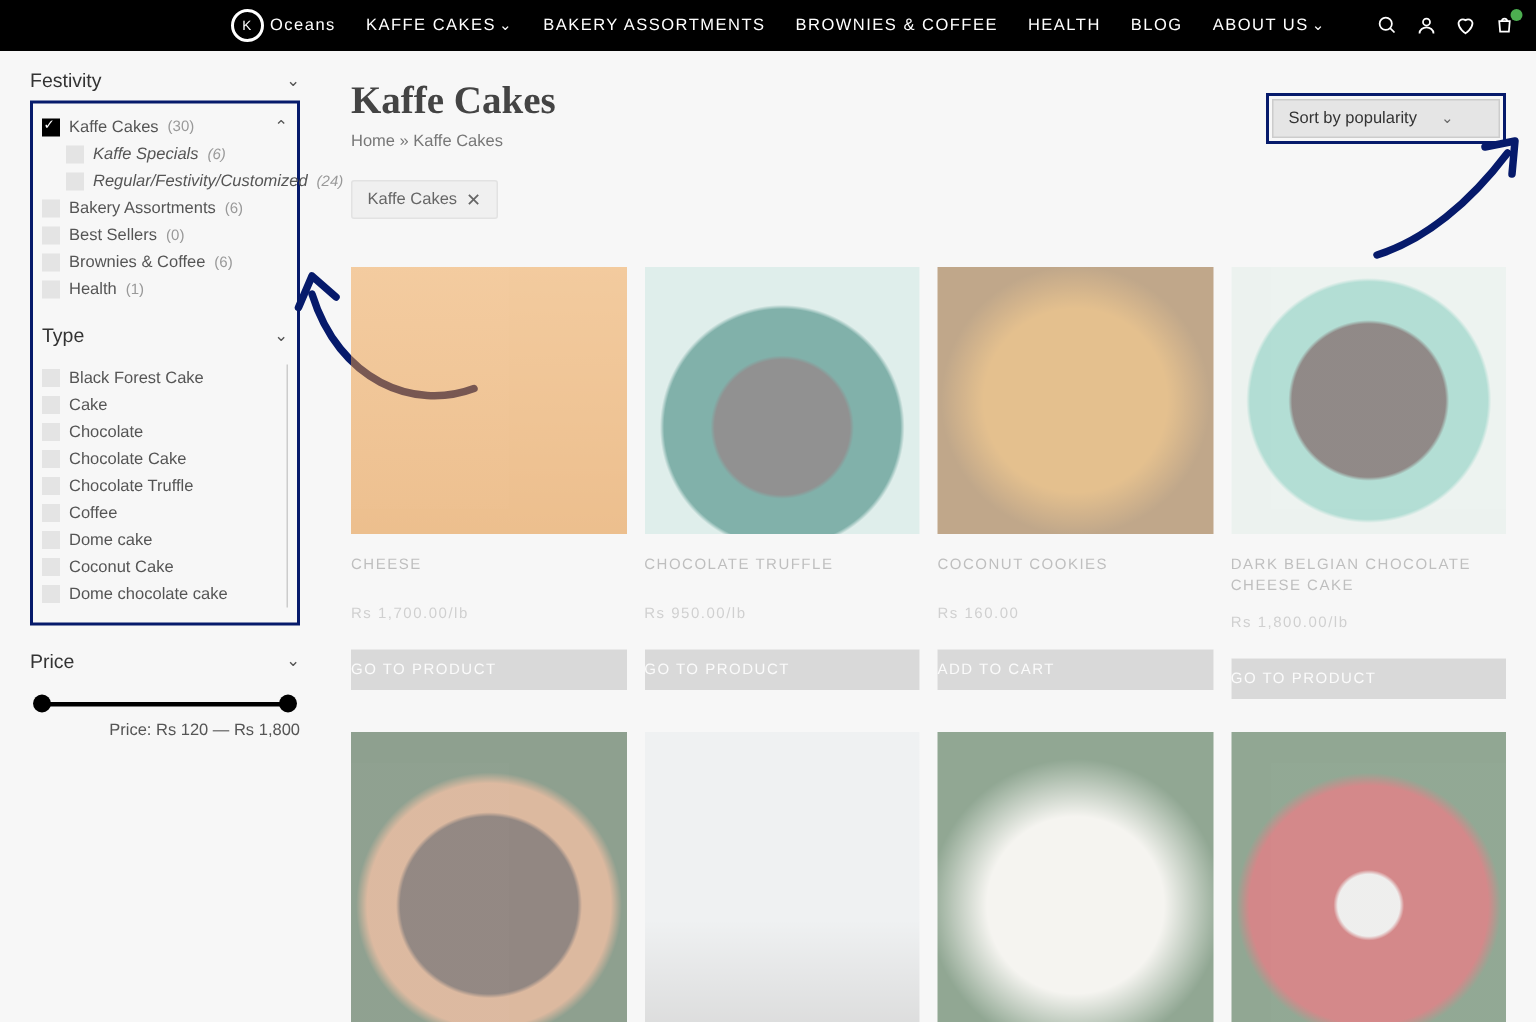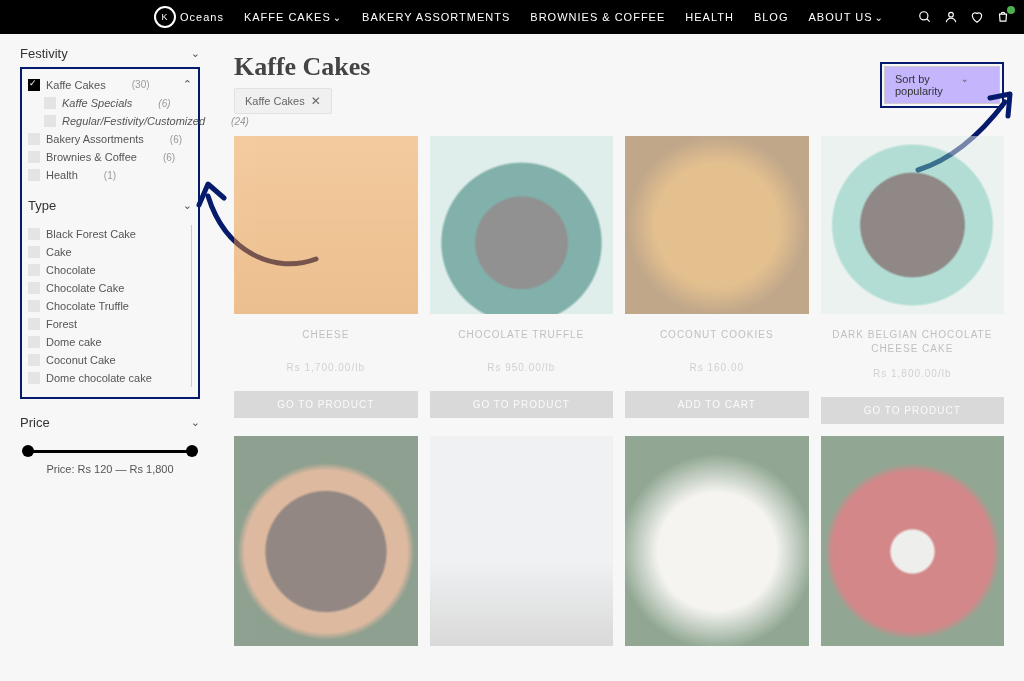--- a/index.html
+++ b/index.html
@@ -24,43 +24,43 @@
   
   .side-heading { display:flex; justify-content:space-between; align-items:center; padding:6px 0; font-size:13px; cursor:pointer; }
   .side-heading .chevd { font-size:11px; color:#555; }
   .highlight-box { border:2px solid #061a6b; padding:6px 6px 10px 6px; }
   .cat-list { list-style:none; }
   .cat-list li { display:flex; align-items:center; gap:6px; padding:3px 0; color:#555; cursor:pointer; font-size:11px; }
   .cat-list li.indent { padding-left:16px;font-style:italic; }
   .cb { width:12px; height:12px; background:#e4e4e4; flex:0 0 12px; display:inline-block; }
   .cb.checked { background:#000; position:relative; }
   .cb.checked::after { content:"✓"; color:#fff; font-size:9px; position:absolute; left:1px; top:-1px; }
-  .cat-count { color:#999; font-size:10px; margin-left:20px; }
+  .cat-count { color:#999; font-size:10px; margin-left:0; }
   .type-scroll { max-height:176px; overflow-y:auto; border-right:1px solid #ccc; margin-top:6px; padding-right:4px; }
   .price-slider-wrap { margin-top:14px; font-size:11px; color:#555; }
   .slider-track { position:relative; height:3px; background:#000; margin:10px 6px 10px 6px; }
   .slider-dot { position:absolute; top:-5px; width:12px; height:12px; border-radius:50%; background:#000; }
   .slider-dot.left { left:-4px; }
   .slider-dot.right { right:-4px; }
-  .price-text { text-align:center; }
+  .price-text { text-align:right; }
 
   
   .page-title { font-family:Georgia, serif; font-size:26px; color:#444; margin-bottom:6px; }
   .breadcrumb { font-size:11px; color:#777; margin-bottom:20px; }
   .filter-chip { display:inline-flex; align-items:center; gap:6px; font-size:11px; color:#666; background:#f0f0f0; border:1px solid #e2e2e2; padding:5px 10px; border-radius:2px; cursor:pointer; margin-bottom:22px; }
   .filter-chip .x { font-size:12px; }
 
   
   .sort-box { position:absolute; right:20px; top:28px; border:2px solid #061a6b; padding:2px; }
-  .sort-inner { background:#c4b5fd; border:1px solid #ccc; font-size:11px; padding:6px 30px 6px 10px; width:116px; display:flex; justify-content:space-between; cursor:pointer; }
+  .sort-inner { background:#e5e5e5; border:1px solid #ccc; font-size:11px; padding:6px 30px 6px 10px; width:152px; display:flex; justify-content:space-between; cursor:pointer; }
   .sort-inner .chevd { font-size:10px; color:#666; }
 
   
   .grid { display:grid; grid-template-columns:repeat(4, 1fr); gap:12px; opacity:.5; }
-  .card { text-align:center; font-size:11px; letter-spacing:1px; color:#777; }
+  .card { font-size:11px; letter-spacing:1px; color:#777;margin-top:10px; }
   .thumb { width:100%; height:178px; background:#ddd; margin-bottom:14px; }
   .ptitle { font-size:10px; color:#888; margin-bottom:12px; min-height:22px; line-height:1.4; }
   .pprice { font-size:10px; color:#aaa; margin-bottom:18px; }
   .pbtn { background:#bdbdbd; color:#fff; font-size:10px; letter-spacing:1px; padding:8px 0; cursor:pointer; }
   .row2 .thumb { height:210px; }
 
   
   .t1 { background:linear-gradient(#f0a048,#e38827); }
   .t2 { background:radial-gradient(circle at 50% 60%, #2d2d2d 32%, #0e6d60 34%, #0e6d60 56%, #c9e6e0 58%); }
   .t3 { background:radial-gradient(circle at 50% 50%, #d28a28 48%, #8a5a20 70%); }
@@ -143,20 +143,25 @@
           <span>Regular/Festivity/Customized</span>
           <span class="cat-count">(24)</span>
         </li>
         <li>
           <span class="cb"></span>
           <span>Bakery Assortments</span>
           <span class="cat-count">(6)</span>
         </li>
         <li>
           <span class="cb"></span>
+          <span>Best Sellers</span>
+          <span class="cat-count">(0)</span>
+        </li>
+        <li>
+          <span class="cb"></span>
           <span>Brownies &amp; Coffee</span>
           <span class="cat-count">(6)</span>
         </li>
         <li>
           <span class="cb"></span>
           <span>Health</span>
           <span class="cat-count">(1)</span>
         </li>
       </ul>
 
@@ -182,21 +187,21 @@
             <li>
               <span class="cb"></span>
               <span>Chocolate Cake</span>
             </li>
             <li>
               <span class="cb"></span>
               <span>Chocolate Truffle</span>
             </li>
             <li>
               <span class="cb"></span>
-              <span>Forest</span>
+              <span>Coffee</span>
             </li>
             <li>
               <span class="cb"></span>
               <span>Dome cake</span>
             </li>
             <li>
               <span class="cb"></span>
               <span>Coconut Cake</span>
             </li>
             <li>
@@ -217,20 +222,23 @@
         <span class="slider-dot left"></span>
         <span class="slider-dot right"></span>
       </div>
       <div class="price-text">Price: Rs 120 — Rs 1,800</div>
     </div>
   </aside>
 
   <main class="main">
 
     <h1 class="page-title">Kaffe Cakes</h1>
+    <div class="breadcrumb">
+      <span>Home</span><span> » </span><span>Kaffe Cakes</span>
+    </div>
 
     
     <div class="sort-box">
       <div class="sort-inner">
         <span>Sort by popularity</span>
         <span class="chevd">⌄</span>
       </div>
     </div>
 
     <span class="filter-chip">

